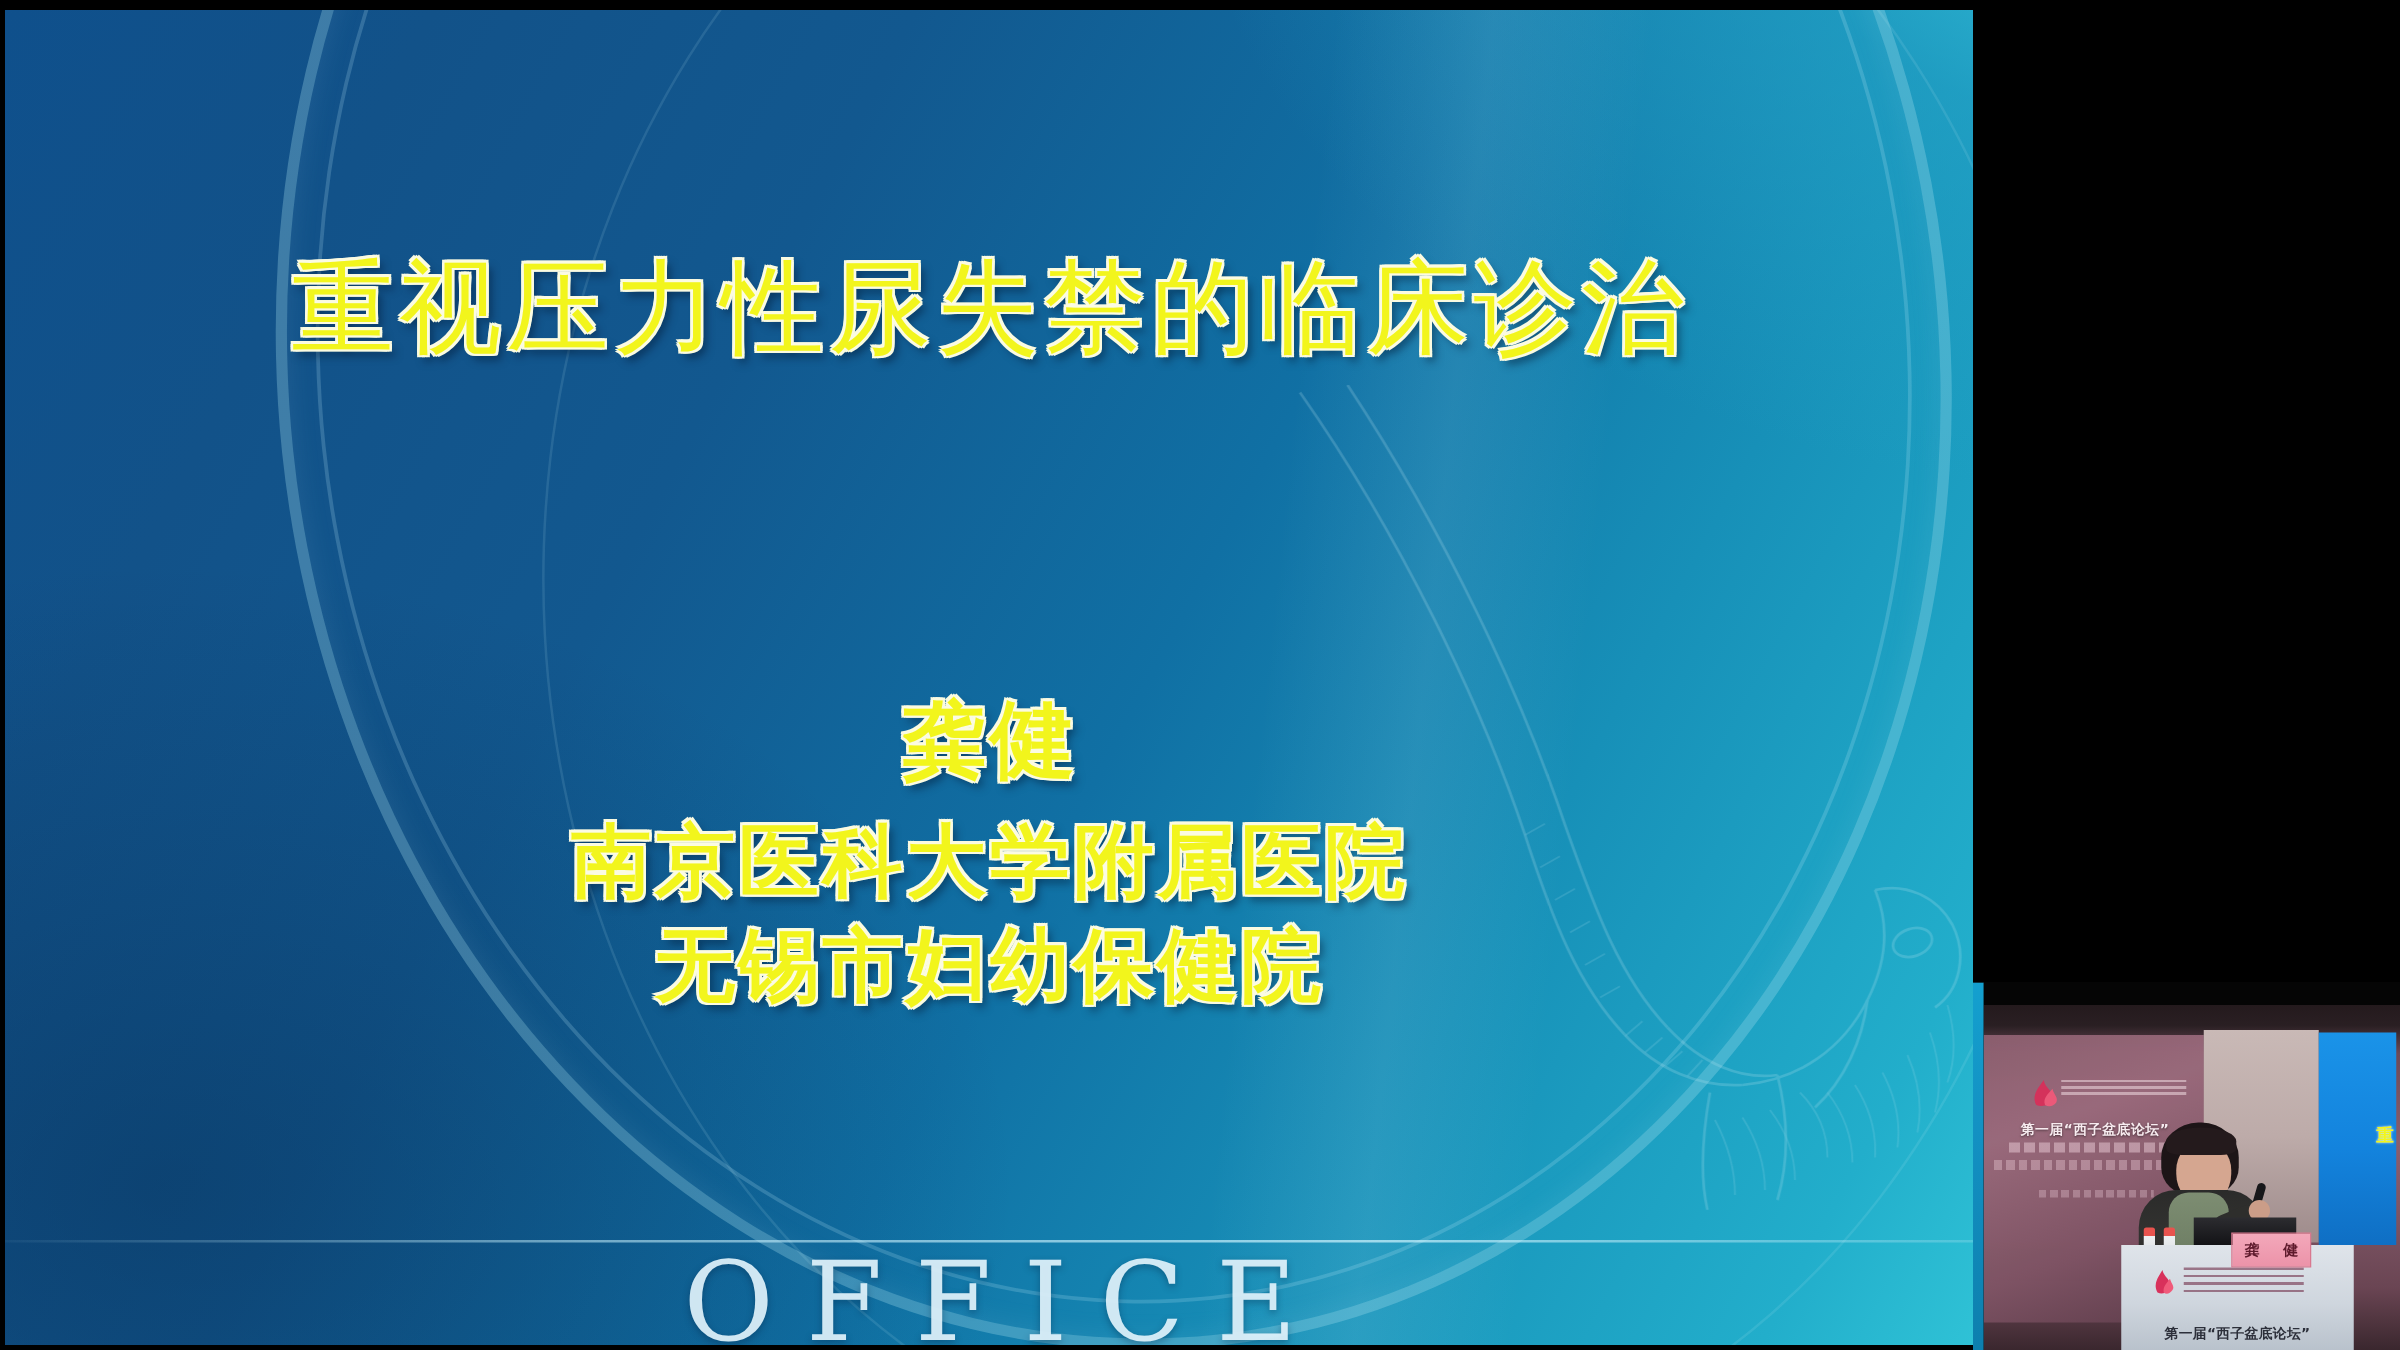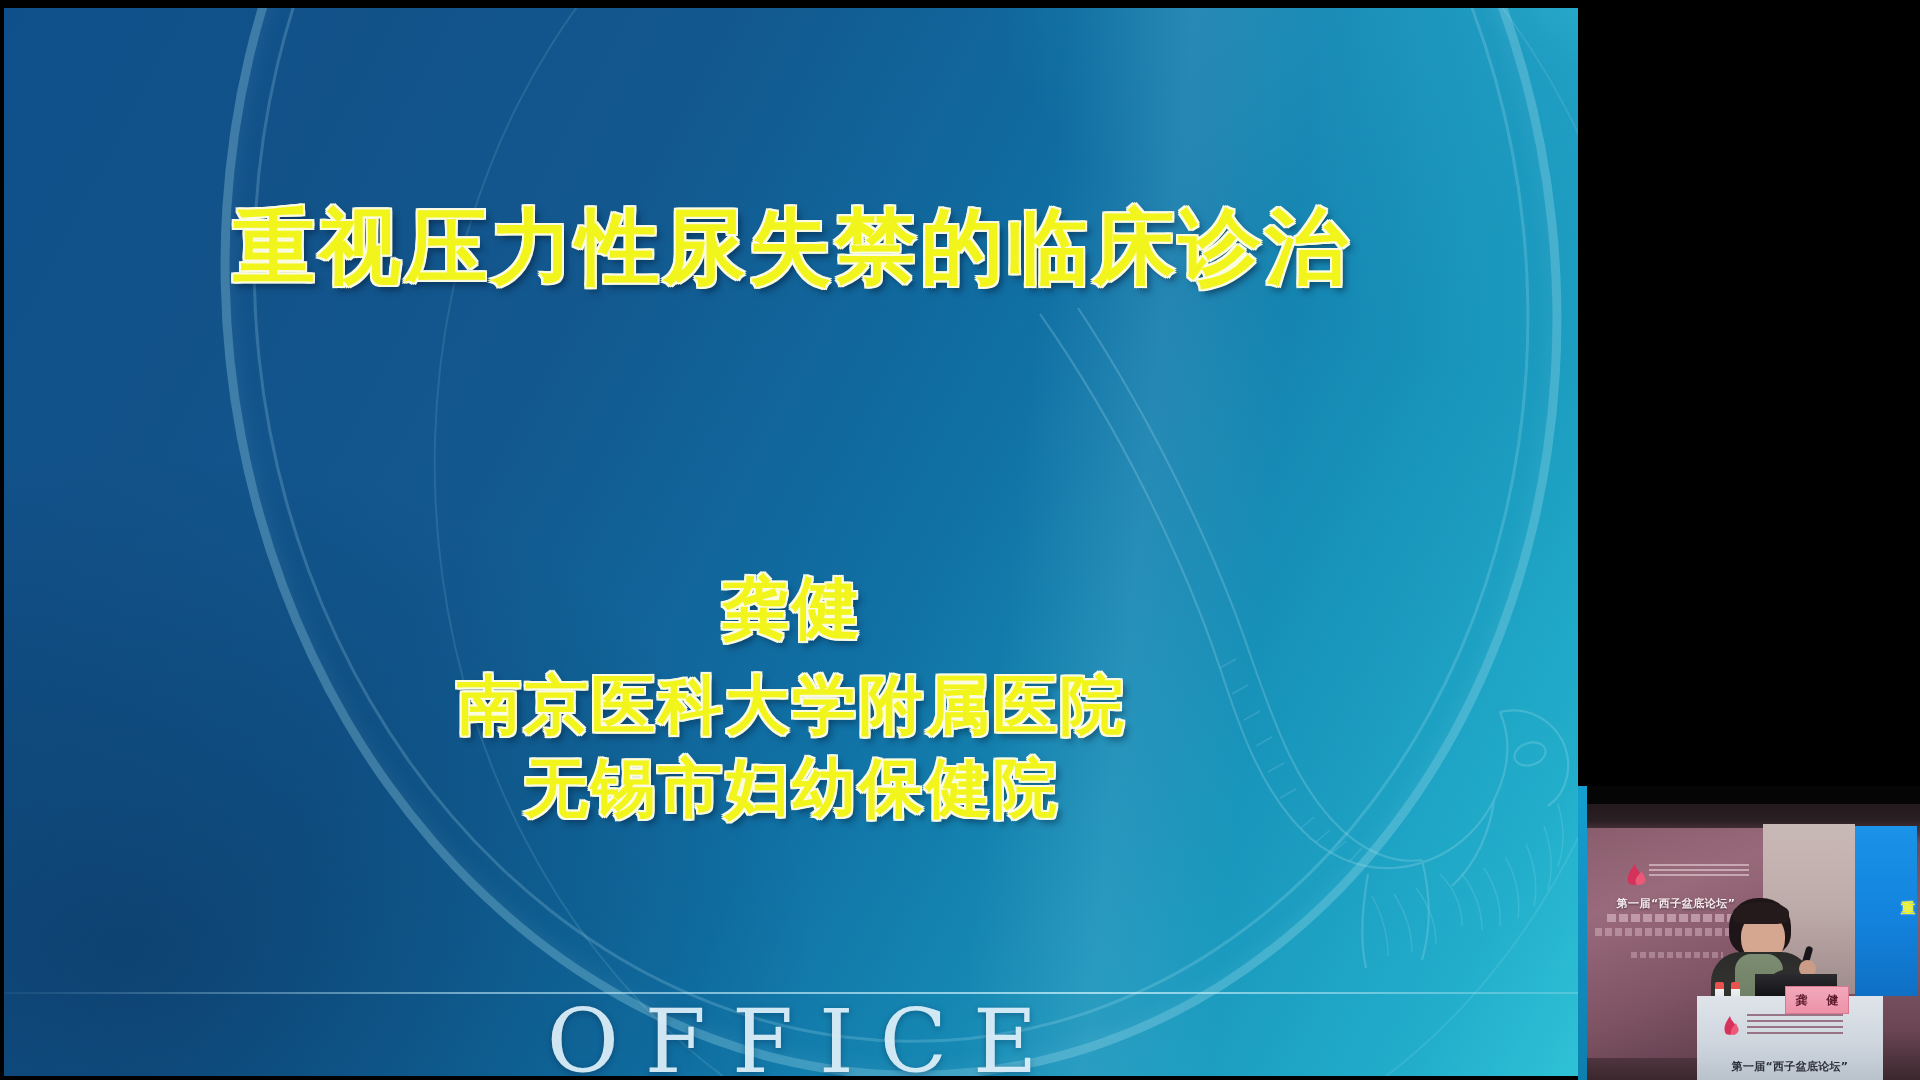--- a/index.html
+++ b/index.html
@@ -48,29 +48,29 @@
     background:linear-gradient(105deg, rgba(255,255,255,0) 38%, rgba(200,240,252,.10) 50%, rgba(255,255,255,0) 62%);
     transform:rotate(-9deg);pointer-events:none;
   }
 
   
   .engraving{position:absolute;right:-30px;top:300px;width:640px;height:660px;opacity:.40;pointer-events:none;}
 
   
   .slide-title{
     position:absolute;left:0;right:0;top:196px;text-align:center;
-    font-size:82px;line-height:1.06;font-weight:700;letter-spacing:4px;
+    font-size:82px;line-height:1.06;font-weight:400;letter-spacing:4px;
     color:#f2f51c;
     text-shadow:
        2px 0 0 #fbfbe2, -2px 0 0 #fbfbe2, 0 2px 0 #fbfbe2, 0 -2px 0 #fbfbe2,
        2px 2px 0 #fbfbe2, -2px -2px 0 #fbfbe2, 2px -2px 0 #fbfbe2, -2px 2px 0 #fbfbe2,
        4px 5px 7px rgba(0,20,45,.55);
   }
   .presenter-block{
-    position:absolute;left:0;right:0;top:545px;text-align:center;margin-top:15px;
+    position:absolute;left:0;right:0;top:545px;text-align:center;
   }
   .presenter-name{
     font-size:68px;line-height:1.18;font-weight:700;letter-spacing:3px;color:#f2f51c;
     text-shadow:
        2px 0 0 #fbfbe2, -2px 0 0 #fbfbe2, 0 2px 0 #fbfbe2, 0 -2px 0 #fbfbe2,
        2px 2px 0 #fbfbe2, -2px -2px 0 #fbfbe2, 2px -2px 0 #fbfbe2, -2px 2px 0 #fbfbe2,
        4px 5px 7px rgba(0,20,45,.5);
     margin-bottom:16px;
   }
   .affiliation{

